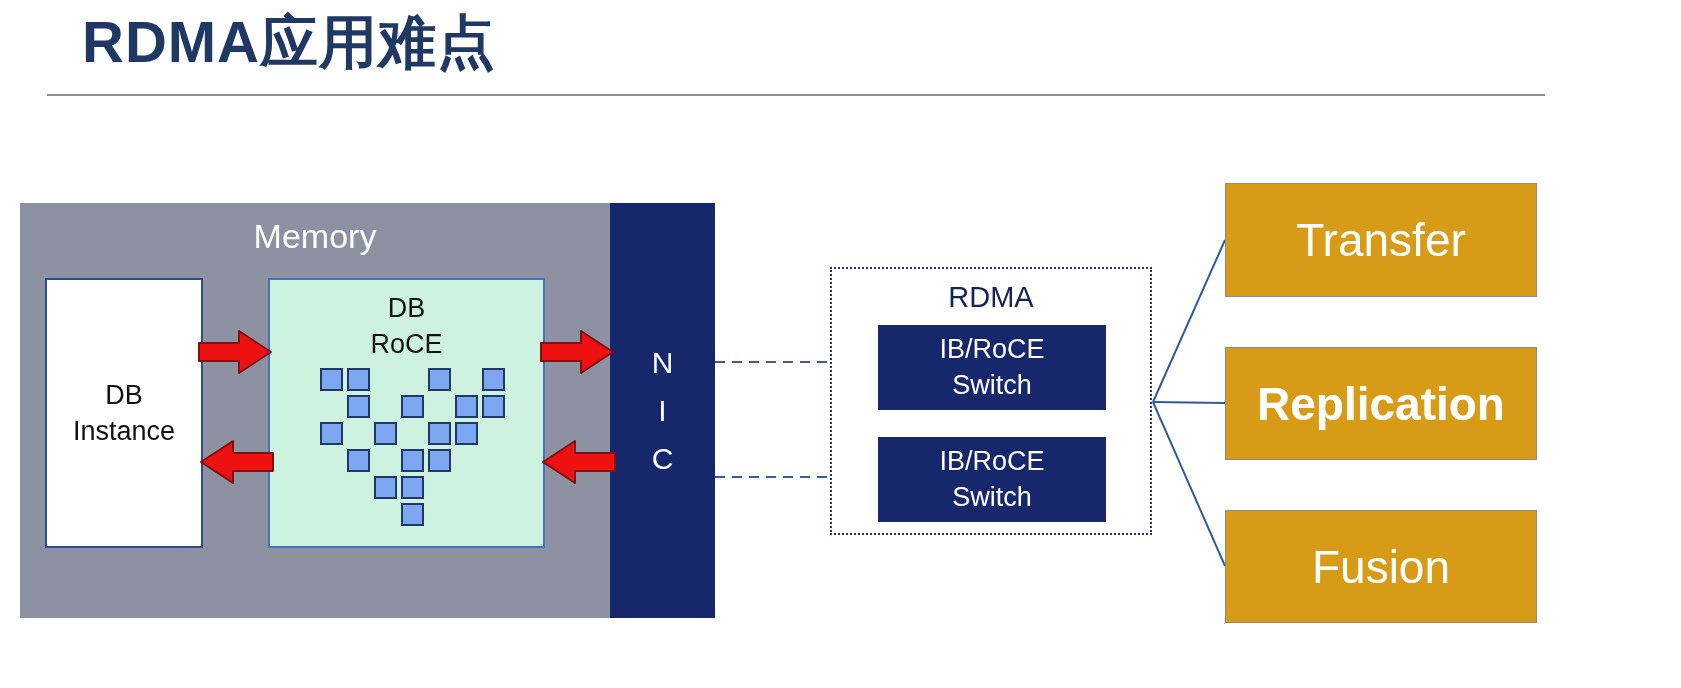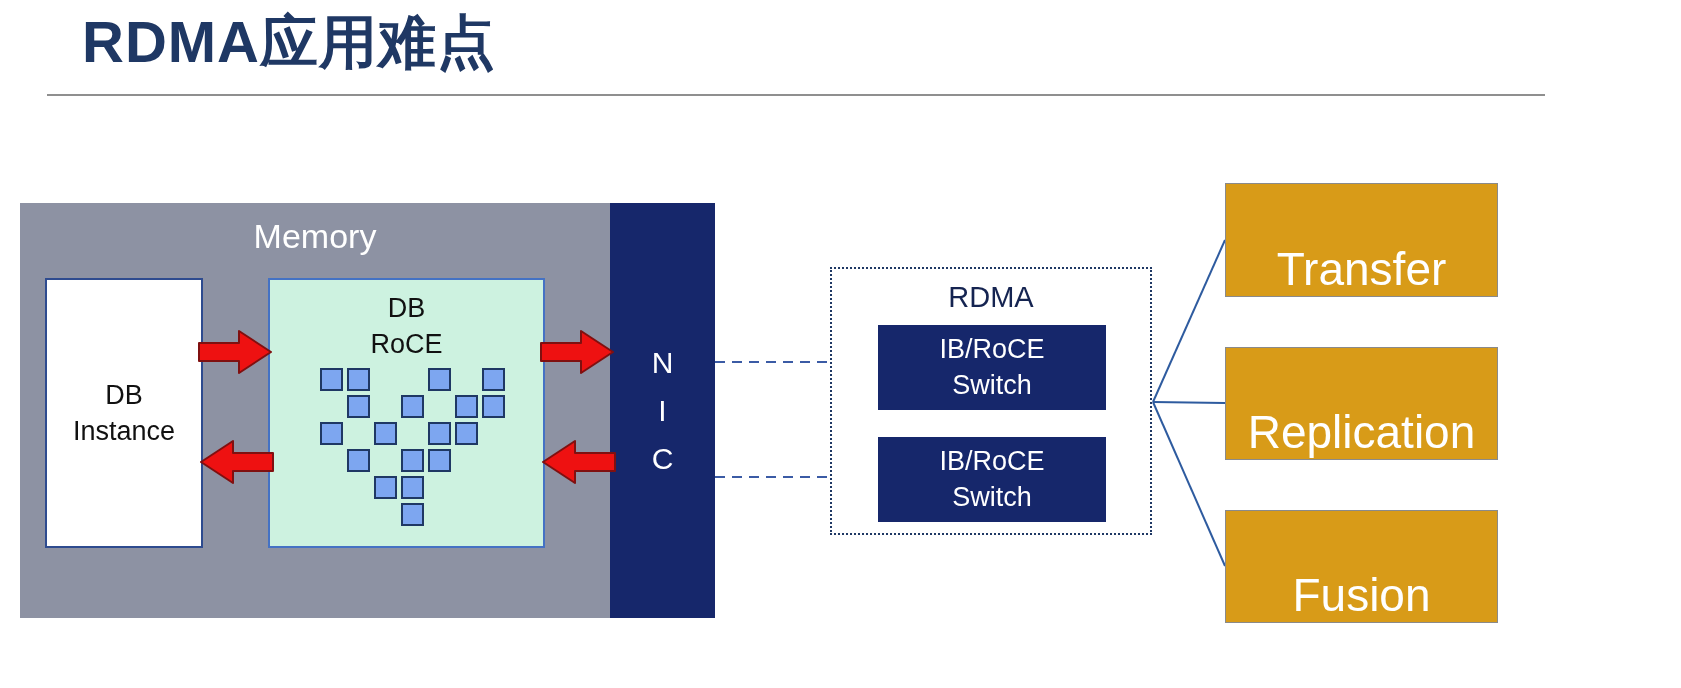--- a/index.html
+++ b/index.html
@@ -41,25 +41,25 @@
   .rdma-box { position:absolute; left:830px; top:267px; width:322px; height:268px;
               background:#ffffff; border:2px dotted #1F3864; }
   .rdma-label { position:absolute; left:0; top:12px; width:100%; text-align:center;
                 font-size:29px; color:#152451; }
   .switch { position:absolute; left:46px; width:228px; height:85px; background:#16276B;
             color:#ffffff; display:flex; flex-direction:column; align-items:center;
             justify-content:center; font-size:27px; line-height:1.3; }
   .switch-1 { top:56px; }
   .switch-2 { top:168px; }
 
-  .output-box { position:absolute; left:1225px; width:273px; background:#D89B18;
-                border:1px solid #8a8a8a; color:#ffffff; display:flex; align-items:flex-end;
+  .output-box { position:absolute; left:1225px; width:312px; background:#D89B18;
+                border:1px solid #8a8a8a; color:#ffffff; display:flex; align-items:center;
                 justify-content:center; font-size:46px; }
   .output-1 { top:183px; height:114px; }
-  .output-2 { top:347px; height:113px; }
+  .output-2 { top:347px; height:113px;font-weight:bold; }
   .output-3 { top:510px; height:113px; }
 </style>
 </head>
 <body>
 
 <div class="slide">
 
   <h1 class="title">RDMA应用难点</h1>
   <div class="title-rule"></div>
 

